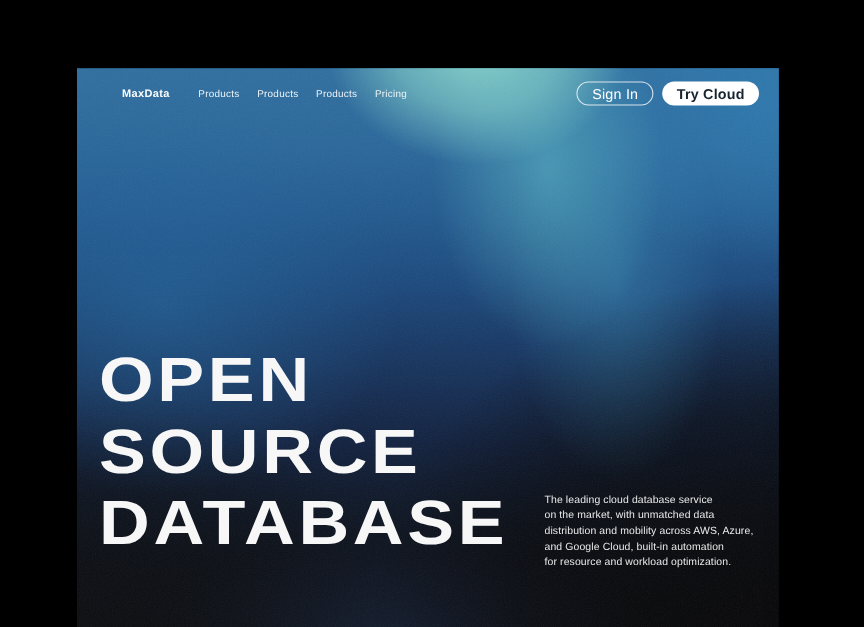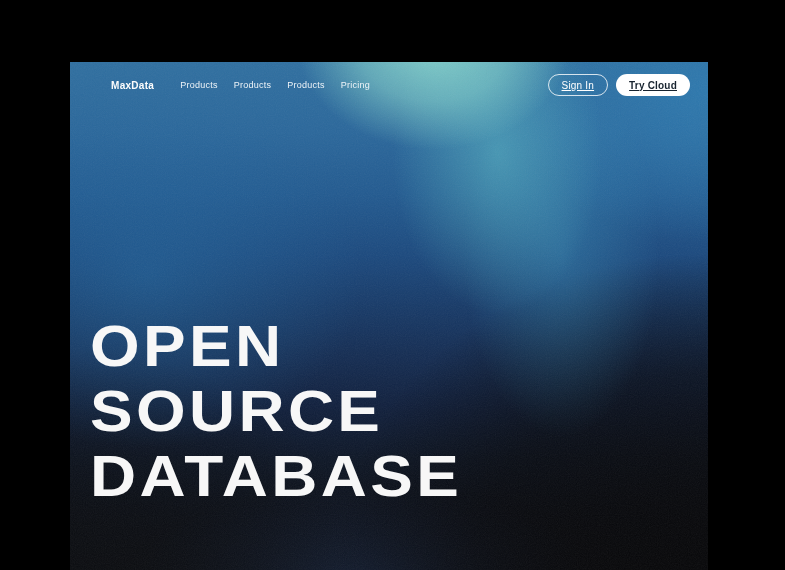--- a/index.html
+++ b/index.html
@@ -24,24 +24,23 @@
   .grain{position:absolute;inset:0;width:100%;height:100%;opacity:.08;pointer-events:none;}
   .nav{
     position:relative;display:flex;align-items:center;
     padding:12px 18px 0 20px;color:#fff;
   }
   .logo{font-size:10px;font-weight:700;letter-spacing:.3px;color:#fdfdfd;cursor:pointer;margin-left:21px;}
   .nav-links{display:flex;gap:16px;margin-left:26px;}
   .nav-link{font-size:9px;letter-spacing:.25px;color:#eef4f8;cursor:pointer;}
   .nav-spacer{flex:1;}
   .btn{
-    height:22px;padding:0 13px;border-radius:12px;font-size:10px;letter-spacing:.2px;
+    height:22px;padding:0 13px;border-radius:12px;font-size:13px;letter-spacing:.2px;
     display:inline-flex;align-items:center;justify-content:center;cursor:pointer;
     font-family:"Liberation Sans",sans-serif;
-    text-decoration:underline;
   }
   .btn-outline{border:1px solid rgba(255,255,255,.8);background:transparent;color:#fff;margin-right:8px;}
   .btn-solid{border:none;background:#ffffff;color:#17232f;font-weight:600;}
   .headline{
     position:absolute;left:20px;top:252px;
     font-size:57px;line-height:65px;font-weight:700;letter-spacing:3px;
     color:#f7f7f7;transform:scaleX(1.12);transform-origin:left top;
     white-space:nowrap;
   }
   .description{
@@ -76,15 +75,20 @@
       <button class="btn btn-outline">Sign In</button>
       <button class="btn btn-solid">Try Cloud</button>
     </div>
 
     <div class="headline">
       <div>OPEN</div>
       <div>SOURCE</div>
       <div>DATABASE</div>
     </div>
 
+    <div class="description">The leading cloud database service
+on the market, with unmatched data
+distribution and mobility across AWS, Azure,
+and Google Cloud, built-in automation
+for resource and workload optimization.</div>
 
   </div>
 </div>
 
 </body></html>

